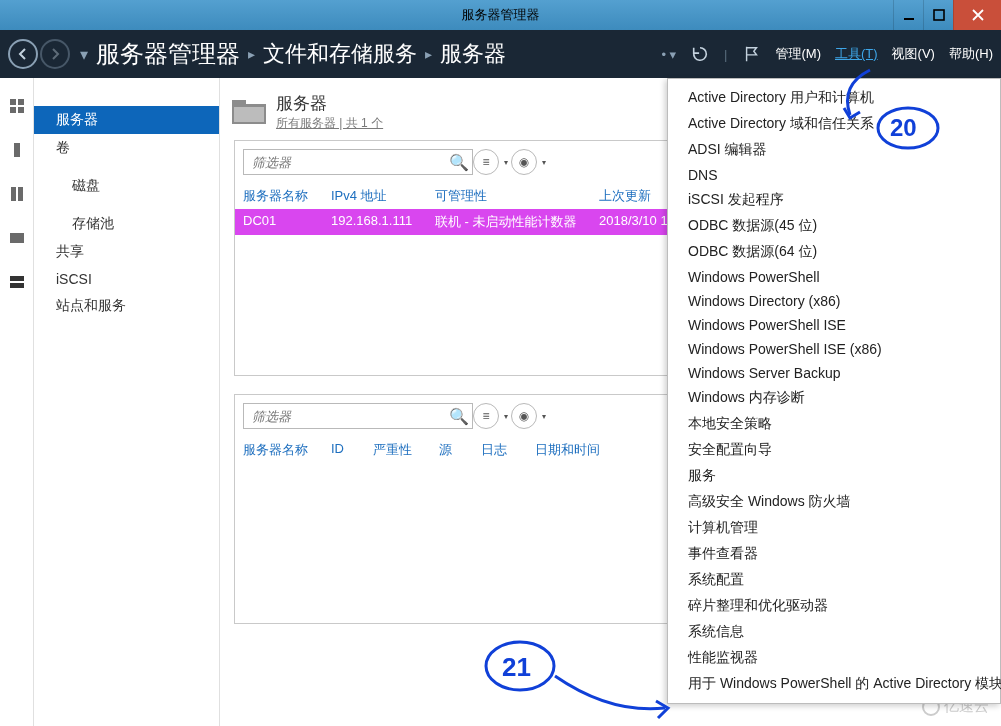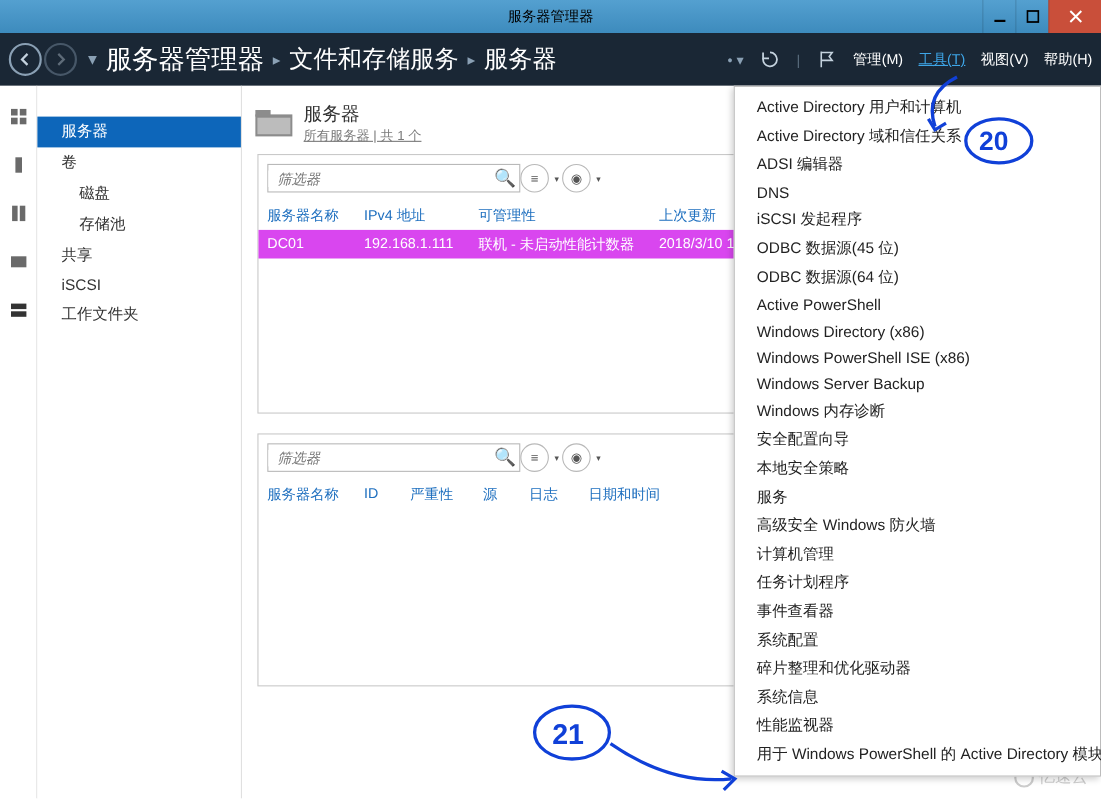--- a/index.html
+++ b/index.html
@@ -26,21 +26,21 @@
     .hdr-menu.active { color: #3ea6e8; text-decoration: underline; }
 
     
     .rail { position: absolute; left: 0; top: 78px; width: 34px; bottom: 0; background: #fff; border-right: 1px solid #e0e0e0; display: flex; flex-direction: column; align-items: center; padding-top: 18px; gap: 24px; }
     .rail-item { width: 20px; height: 20px; color: #5a5a5a; display: flex; align-items: center; justify-content: center; }
 
     
     .sidebar { position: absolute; left: 34px; top: 78px; width: 186px; bottom: 0; background: #fff; border-right: 1px solid #e0e0e0; padding-top: 28px; font-size: 14px; }
     .side-item { padding: 5px 10px 5px 22px; cursor: pointer; color: #333; }
     .side-item.selected { background: #0d66ba; color: #fff; }
-    .side-item.indent1 { padding-left: 38px; }
+    .side-item.indent1 { padding-left: 38px; margin-top: 10px; }
 
     
     .main { position: absolute; left: 220px; top: 78px; right: 0; bottom: 0; background: #fff; padding: 14px 12px 0 12px; overflow: hidden; }
     .section-head { display: flex; align-items: center; gap: 10px; margin-bottom: 6px; }
     .section-folder { width: 34px; height: 28px; }
     .section-title { font-size: 17px; color: #333; }
     .section-sub { font-size: 12px; color: #7a7a7a; text-decoration: underline; }
 
     .panel { border: 1px solid #c9c9c9; margin: 8px 2px 18px 2px; }
     .filter-row { display: flex; padding: 8px; }
@@ -170,21 +170,21 @@
     </div>
 </div>
 
 <div class="sidebar" id="sidebar">
     <div class="side-item selected">服务器</div>
     <div class="side-item">卷</div>
     <div class="side-item indent1">磁盘</div>
     <div class="side-item indent1">存储池</div>
     <div class="side-item">共享</div>
     <div class="side-item">iSCSI</div>
-    <div class="side-item">工作文件夹</div>
+    <div class="side-item">站点和服务</div>
   </div>
 
 <div class="main">
   <div class="section-head">
     <svg class="section-folder" viewBox="0 0 34 28">
         <rect x="0" y="6" width="34" height="20" fill="#8c8c8c"></rect>
         <rect x="0" y="2" width="14" height="6" fill="#8c8c8c"></rect>
         <rect x="2" y="9" width="30" height="15" fill="#bcbcbc"></rect>
       </svg>
     <div>
@@ -250,31 +250,31 @@
 </div>
 
 <div class="tools-menu" id="tools-menu">
     <div class="tools-item">Active Directory 用户和计算机</div>
     <div class="tools-item">Active Directory 域和信任关系</div>
     <div class="tools-item">ADSI 编辑器</div>
     <div class="tools-item">DNS</div>
     <div class="tools-item">iSCSI 发起程序</div>
     <div class="tools-item">ODBC 数据源(45 位)</div>
     <div class="tools-item">ODBC 数据源(64 位)</div>
-    <div class="tools-item">Active PowerShell</div>
+    <div class="tools-item">Windows PowerShell</div>
     <div class="tools-item">Windows Directory (x86)</div>
+    <div class="tools-item">Windows PowerShell ISE</div>
     <div class="tools-item">Windows PowerShell ISE (x86)</div>
     <div class="tools-item">Windows Server Backup</div>
     <div class="tools-item">Windows 内存诊断</div>
+    <div class="tools-item">本地安全策略</div>
     <div class="tools-item">安全配置向导</div>
-    <div class="tools-item">本地安全策略</div>
     <div class="tools-item">服务</div>
     <div class="tools-item">高级安全 Windows 防火墙</div>
     <div class="tools-item">计算机管理</div>
-    <div class="tools-item">任务计划程序</div>
     <div class="tools-item">事件查看器</div>
     <div class="tools-item">系统配置</div>
     <div class="tools-item">碎片整理和优化驱动器</div>
     <div class="tools-item">系统信息</div>
     <div class="tools-item">性能监视器</div>
     <div class="tools-item">用于 Windows PowerShell 的 Active Directory 模块</div>
   </div>
 
 <svg class="annot" style="left:830px;top:60px" width="120" height="100">
   <path d="M40 10 Q10 25 20 55" fill="none" stroke="#1040d8" stroke-width="3"></path>

